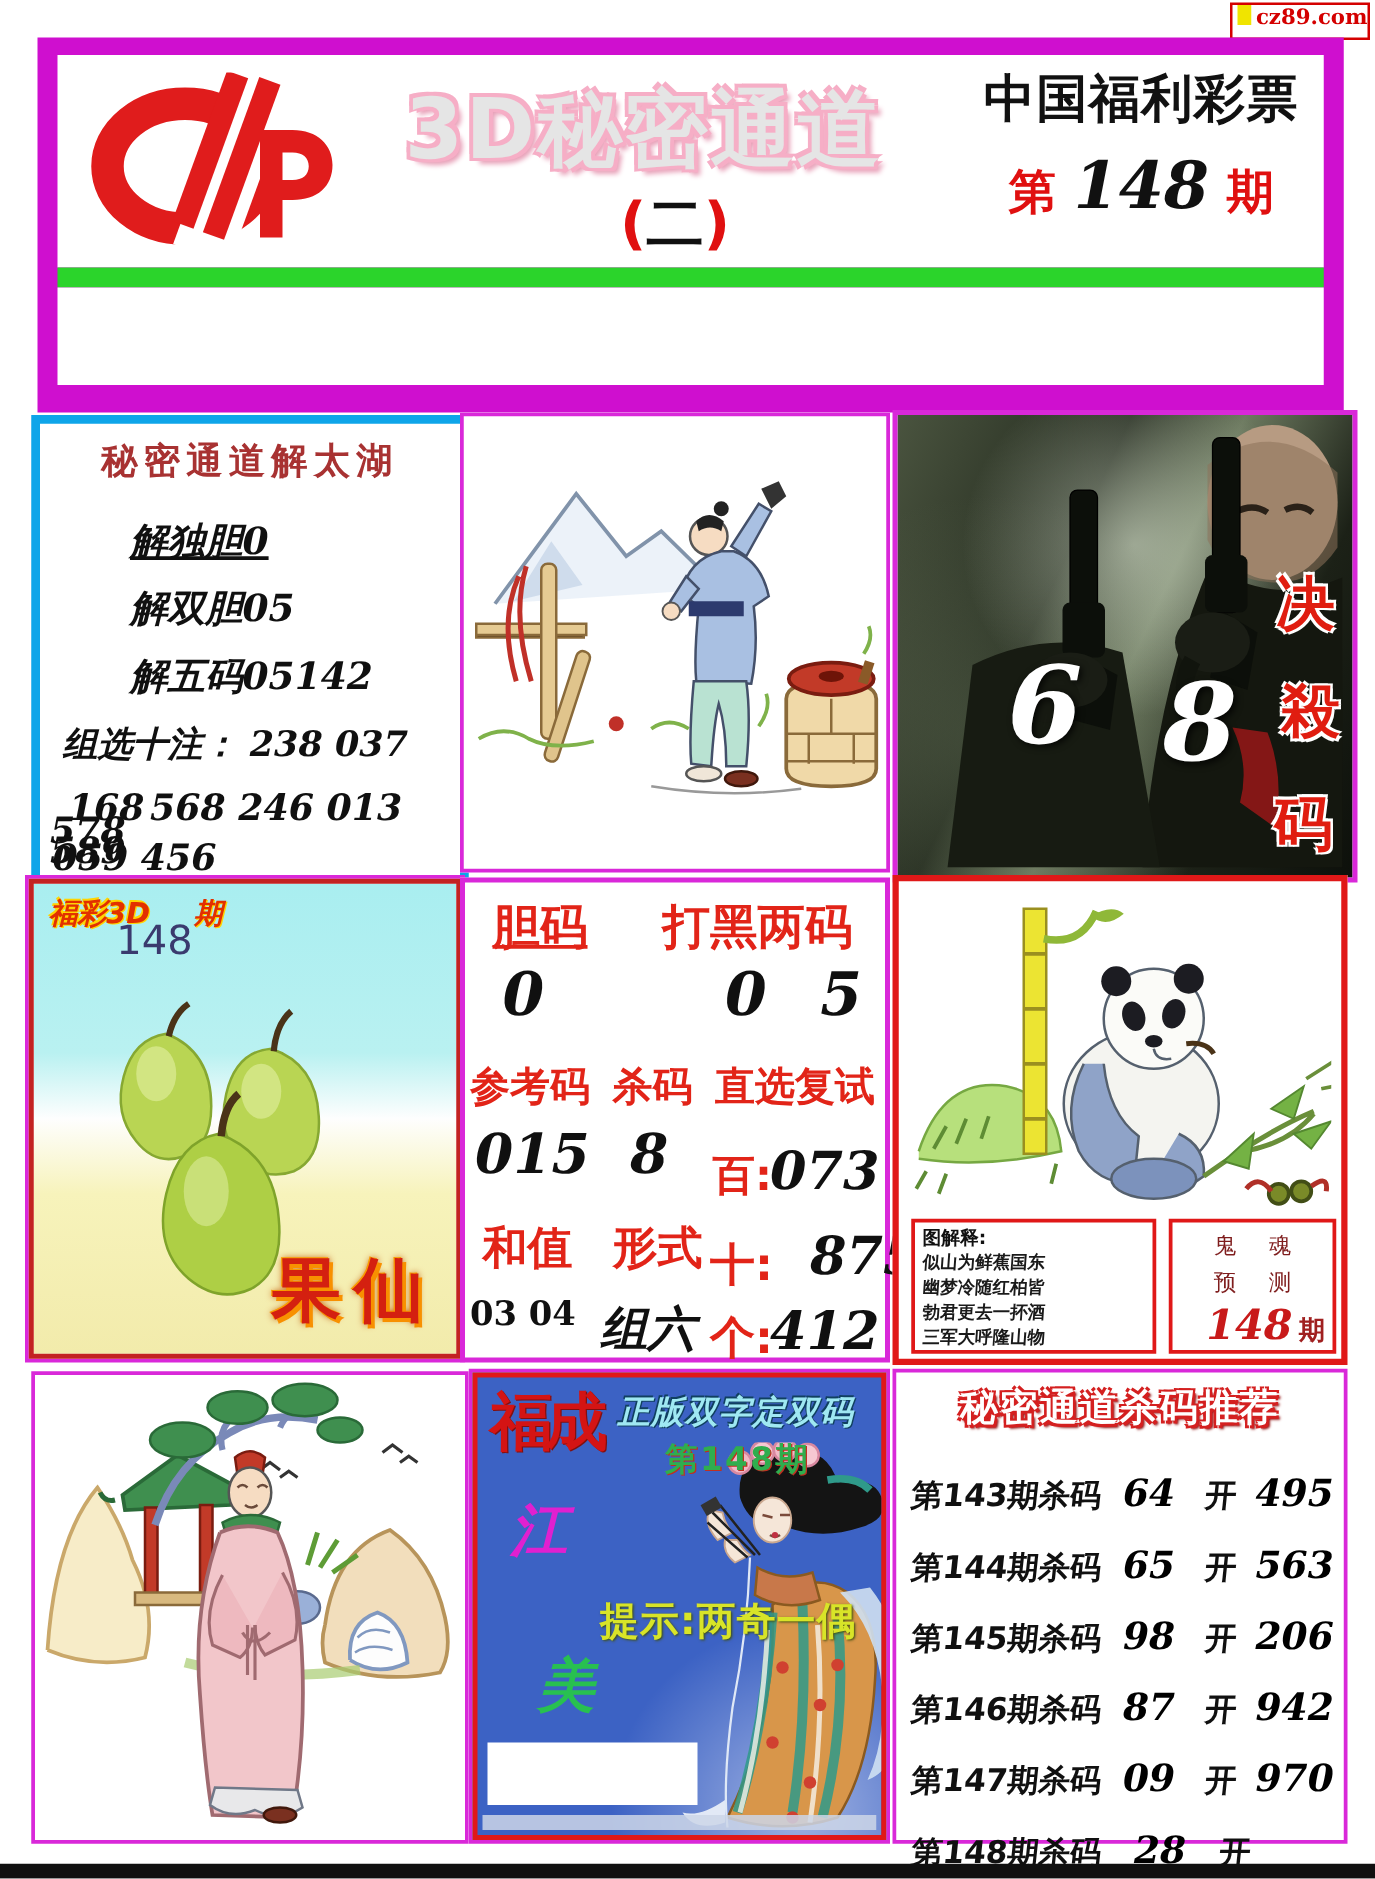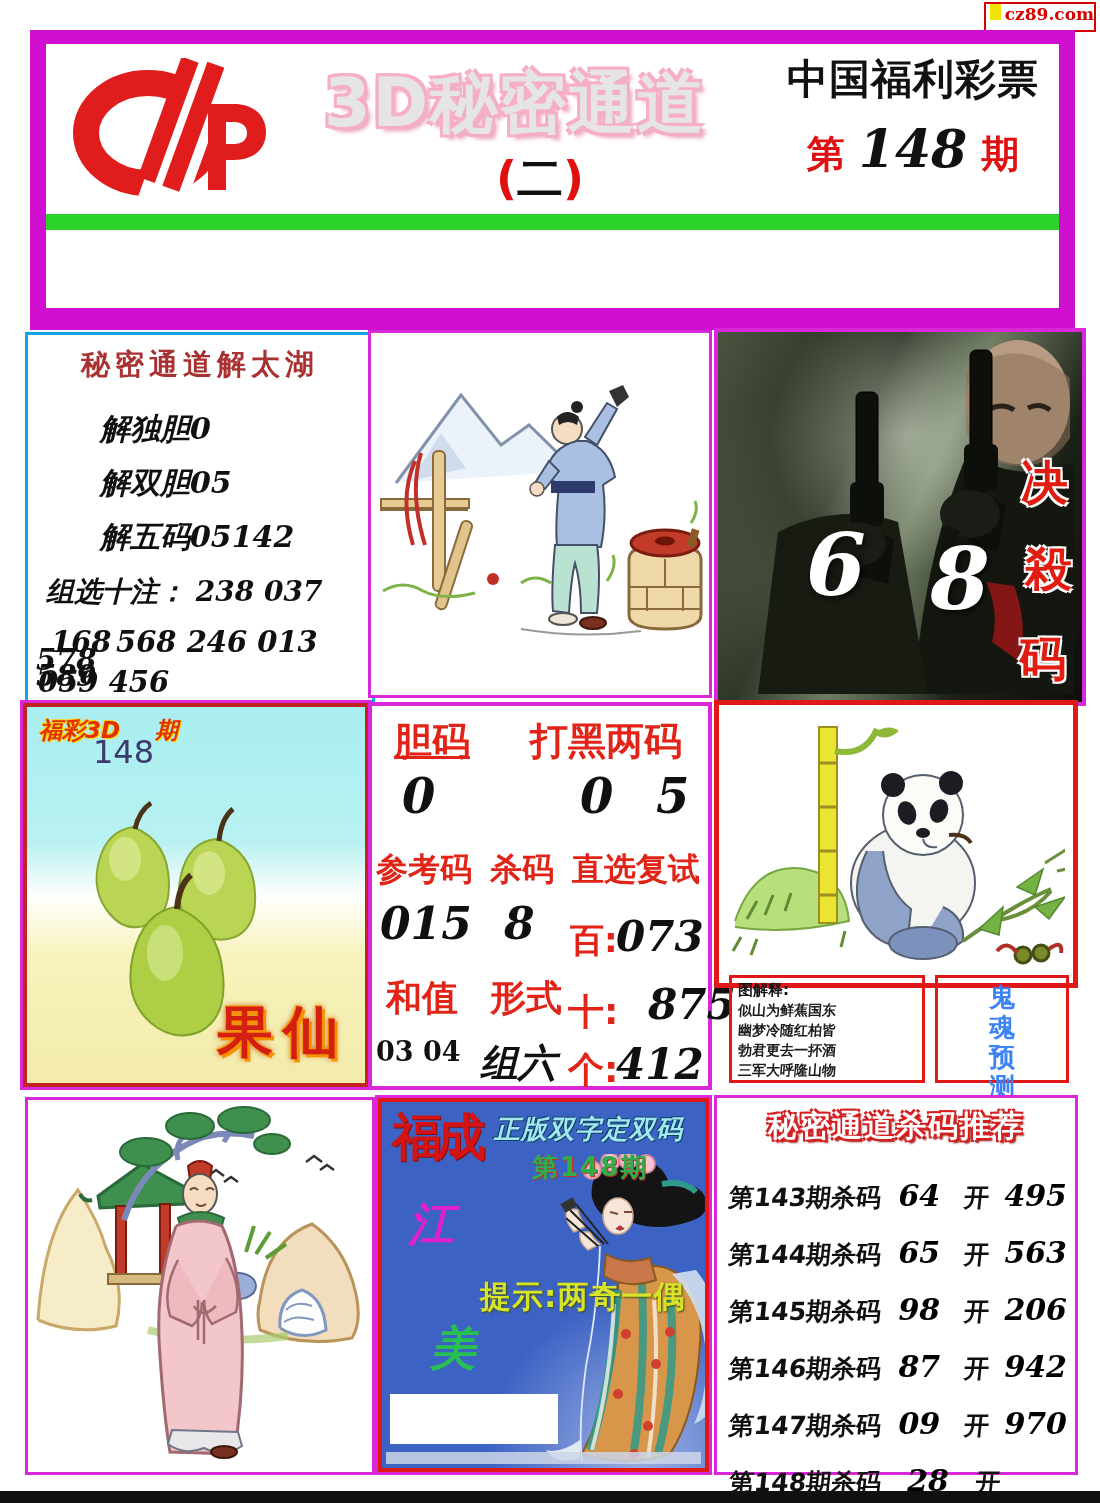--- a/index.html
+++ b/index.html
@@ -27,21 +27,21 @@
   .horg{position:absolute;left:718px;top:22px;width:330px;text-align:center;
         font-size:41px;font-weight:bold;color:#111;letter-spacing:1px;}
   .hissue{position:absolute;left:718px;top:88px;width:330px;text-align:center;}
   .hissue .r{color:#e01010;font-size:38px;font-weight:bold;}
   .hissue .n{color:#111;font-size:52px;font-weight:bold;font-family:"DejaVu Serif",serif;font-style:italic;padding:0 14px;}
 
   
   .panel{background:#fff;box-sizing:border-box;}
 
   
-  .p1{left:25px;top:332px;width:350px;height:452px;border:3px solid #0ea5e9;}
+  .p1{left:25px;top:332px;width:350px;height:452px;border:7px solid #0ea5e9;}
   .p1 .t{position:absolute;left:0;top:10px;width:100%;text-align:center;color:#a83232;
          font-size:29px;font-weight:bold;letter-spacing:5px;}
   .p1 .l{position:absolute;color:#101010;font-size:30px;}
   .ovl{position:relative;display:inline-block;width:80px;height:36px;vertical-align:bottom;}
   .ovl .a{position:absolute;left:0;top:0;margin-top:20px;} .ovl .b{position:absolute;left:15px;top:2px;}
 
   
   .p2{left:368px;top:330px;width:344px;height:368px;border:3px solid #d928d9;}
   .p7{left:25px;top:1097px;width:350px;height:378px;border:3px solid #d928d9;}
 
@@ -66,27 +66,27 @@
              text-shadow:1px 1px 0 #ffd400;}
   .p4 .cap{position:absolute;right:16px;bottom:12px;font-size:56px;font-weight:bold;color:#d42010;
            letter-spacing:10px;text-shadow:3px 3px 0 #f89000,-1px -1px 0 #fa9c00,0 0 6px #c05000;}
 
   
   .p5{left:368px;top:702px;width:344px;height:388px;border:4px solid #d928d9;}
   .p5 .rl{position:absolute;color:#e22418;font-weight:bold;}
   .p5 .bv{position:absolute;color:#101010;font-family:"DejaVu Serif",serif;font-style:italic;font-weight:bold;}
 
   
-  .p6{left:714px;top:700px;width:364px;height:288px;border:5px solid #e01818;}
+  .p6{left:714px;top:700px;width:364px;height:392px;border:5px solid #e01818;}
   .p6 .pic{position:absolute;left:8px;top:6px;width:338px;height:258px;}
   .p6 .poem{position:absolute;left:10px;top:270px;width:196px;height:108px;border:3px solid #e01818;box-sizing:border-box;padding:3px 6px;}
   .p6 .poem .pt{font-size:15px;font-weight:bold;color:#111;}
   .p6 .poem .pl{font-size:14px;font-weight:bold;color:#1a1a1a;line-height:20px;transform:skewX(-4deg);}
   .p6 .pred{position:absolute;left:216px;top:270px;width:134px;height:108px;border:3px solid #e01818;box-sizing:border-box;text-align:center;}
-  .p6 .pred .g{color:#3b82f6;font-size:26px;font-weight:bold;letter-spacing:26px;padding-left:26px;line-height:30px;}
+  .p6 .pred .g{color:#7f1d1d;font-size:18px;font-weight:normal;letter-spacing:26px;padding-left:26px;line-height:30px;}
   .p6 .pred .iss{color:#c81a1a;font-size:33px;font-family:"DejaVu Serif",serif;font-style:italic;font-weight:bold;}
   .p6 .pred .isx{color:#a02020;font-size:21px;font-weight:bold;}
 
   
   .p8{left:375px;top:1095px;width:337px;height:380px;border:3px solid #d928d9;}
   .p8 .inner{position:absolute;inset:0;border:4px solid #e01818;background:
        radial-gradient(circle at 80% 95%,rgba(255,255,255,.5),rgba(255,255,255,0) 35%),#3c62c4;overflow:hidden;}
   .p8 .brand{position:absolute;left:10px;top:2px;color:#d41414;font-size:50px;font-weight:bold;letter-spacing:-6px;
              text-shadow:1px 1px 0 #801010;}
   .p8 .headline{position:absolute;left:112px;top:10px;color:#9fe8f2;font-size:26px;font-weight:bold;font-style:italic;
@@ -144,21 +144,21 @@
       <span class="p">(</span><span class="c">二</span><span class="p">)</span>
     </div>
     <div class="horg">中国福利彩票</div>
     <div class="hissue">
       <span class="r">第</span><span class="n">148</span><span class="r">期</span>
     </div>
   </div>
 
   <div class="abs panel p1">
     <div class="t">秘密通道解太湖</div>
-    <div class="l hand" style="left:72px;top:74px;">解独胆0</div>
+    <div class="l hand" style="left:72px;top:74px;text-decoration:underline;">解独胆0</div>
     <div class="l hand" style="left:72px;top:128px;">解双胆05</div>
     <div class="l hand" style="left:72px;top:182px;">解五码05142</div>
     <div class="l hand" style="left:18px;top:238px;font-size:28px;">组选十注： 238 037</div>
     <div class="l hand" style="left:8px;top:288px;font-size:29px;"><span class="ovl"><span class="a">578</span><span class="b">168</span></span><span>568 246 013 589</span></div>
     <div class="l hand" style="left:10px;top:330px;font-size:29px;">059 456</div>
   </div>
 
   <div class="abs panel p2">
     <svg width="338" height="362" viewBox="0 0 338 362">
       <path d="M25 150 L90 62 L130 112 L158 92 L205 138" fill="#eaf1f8" stroke="#8193aa" stroke-width="3" fill-opacity="0.9"></path>

